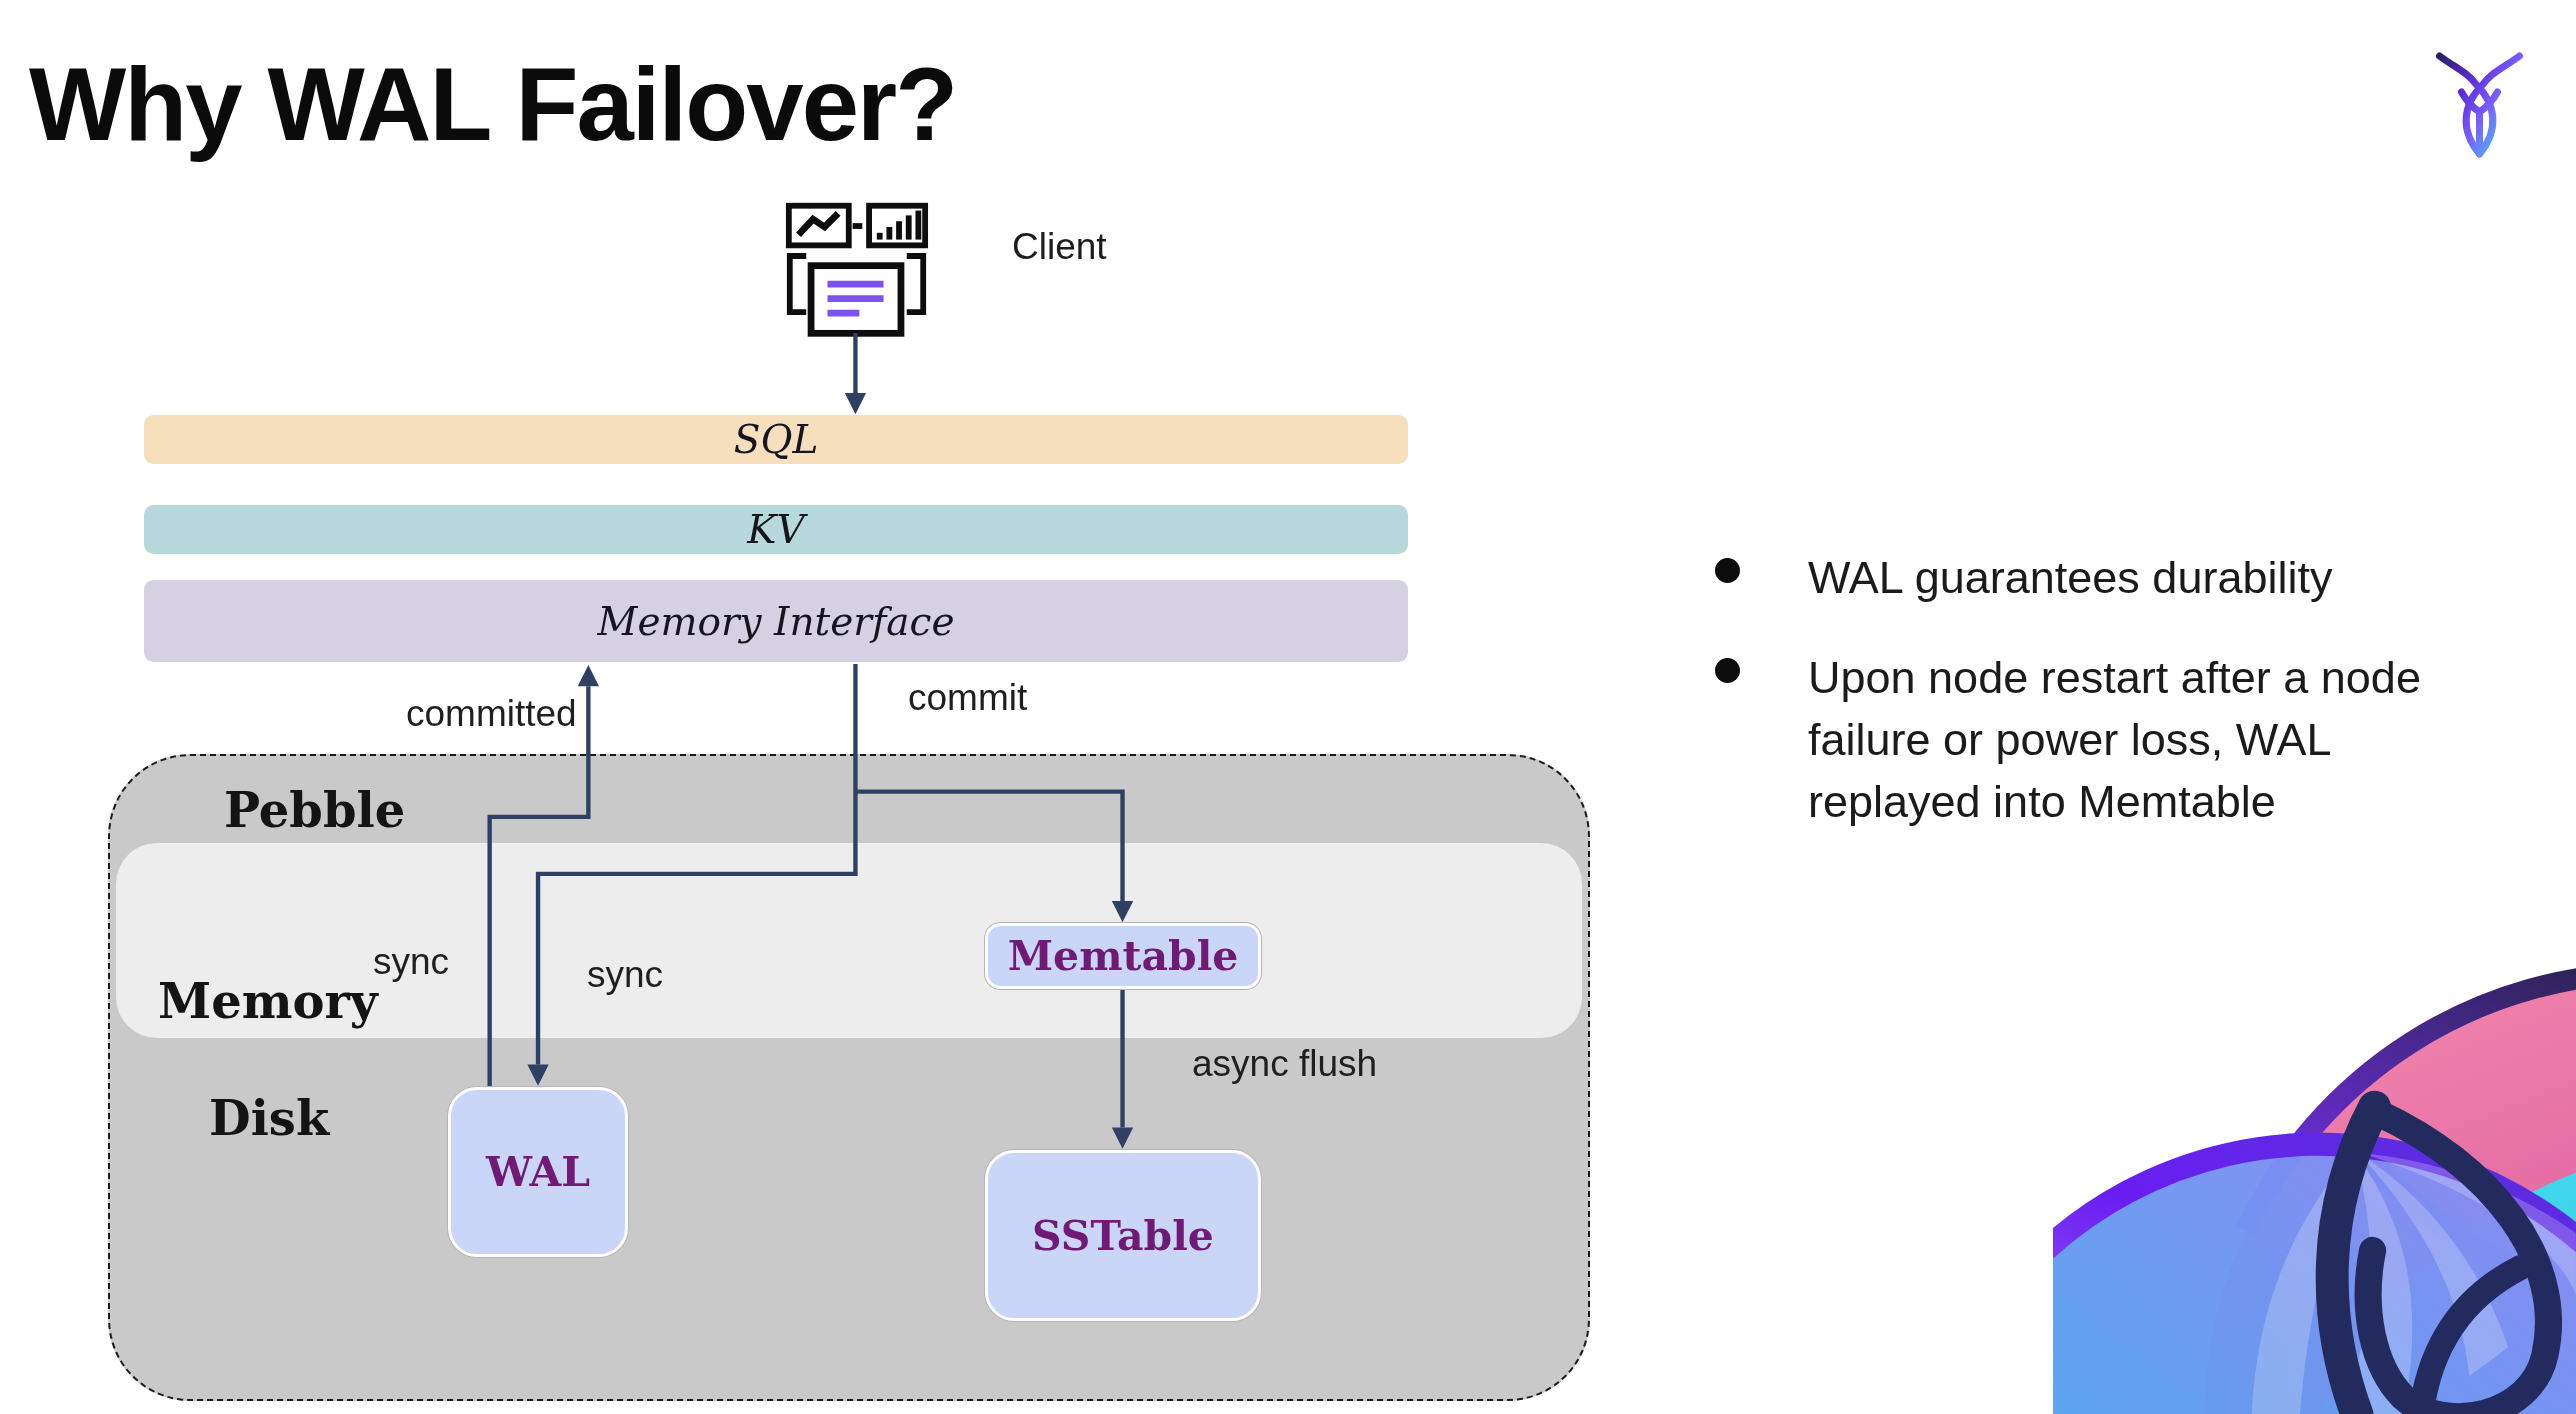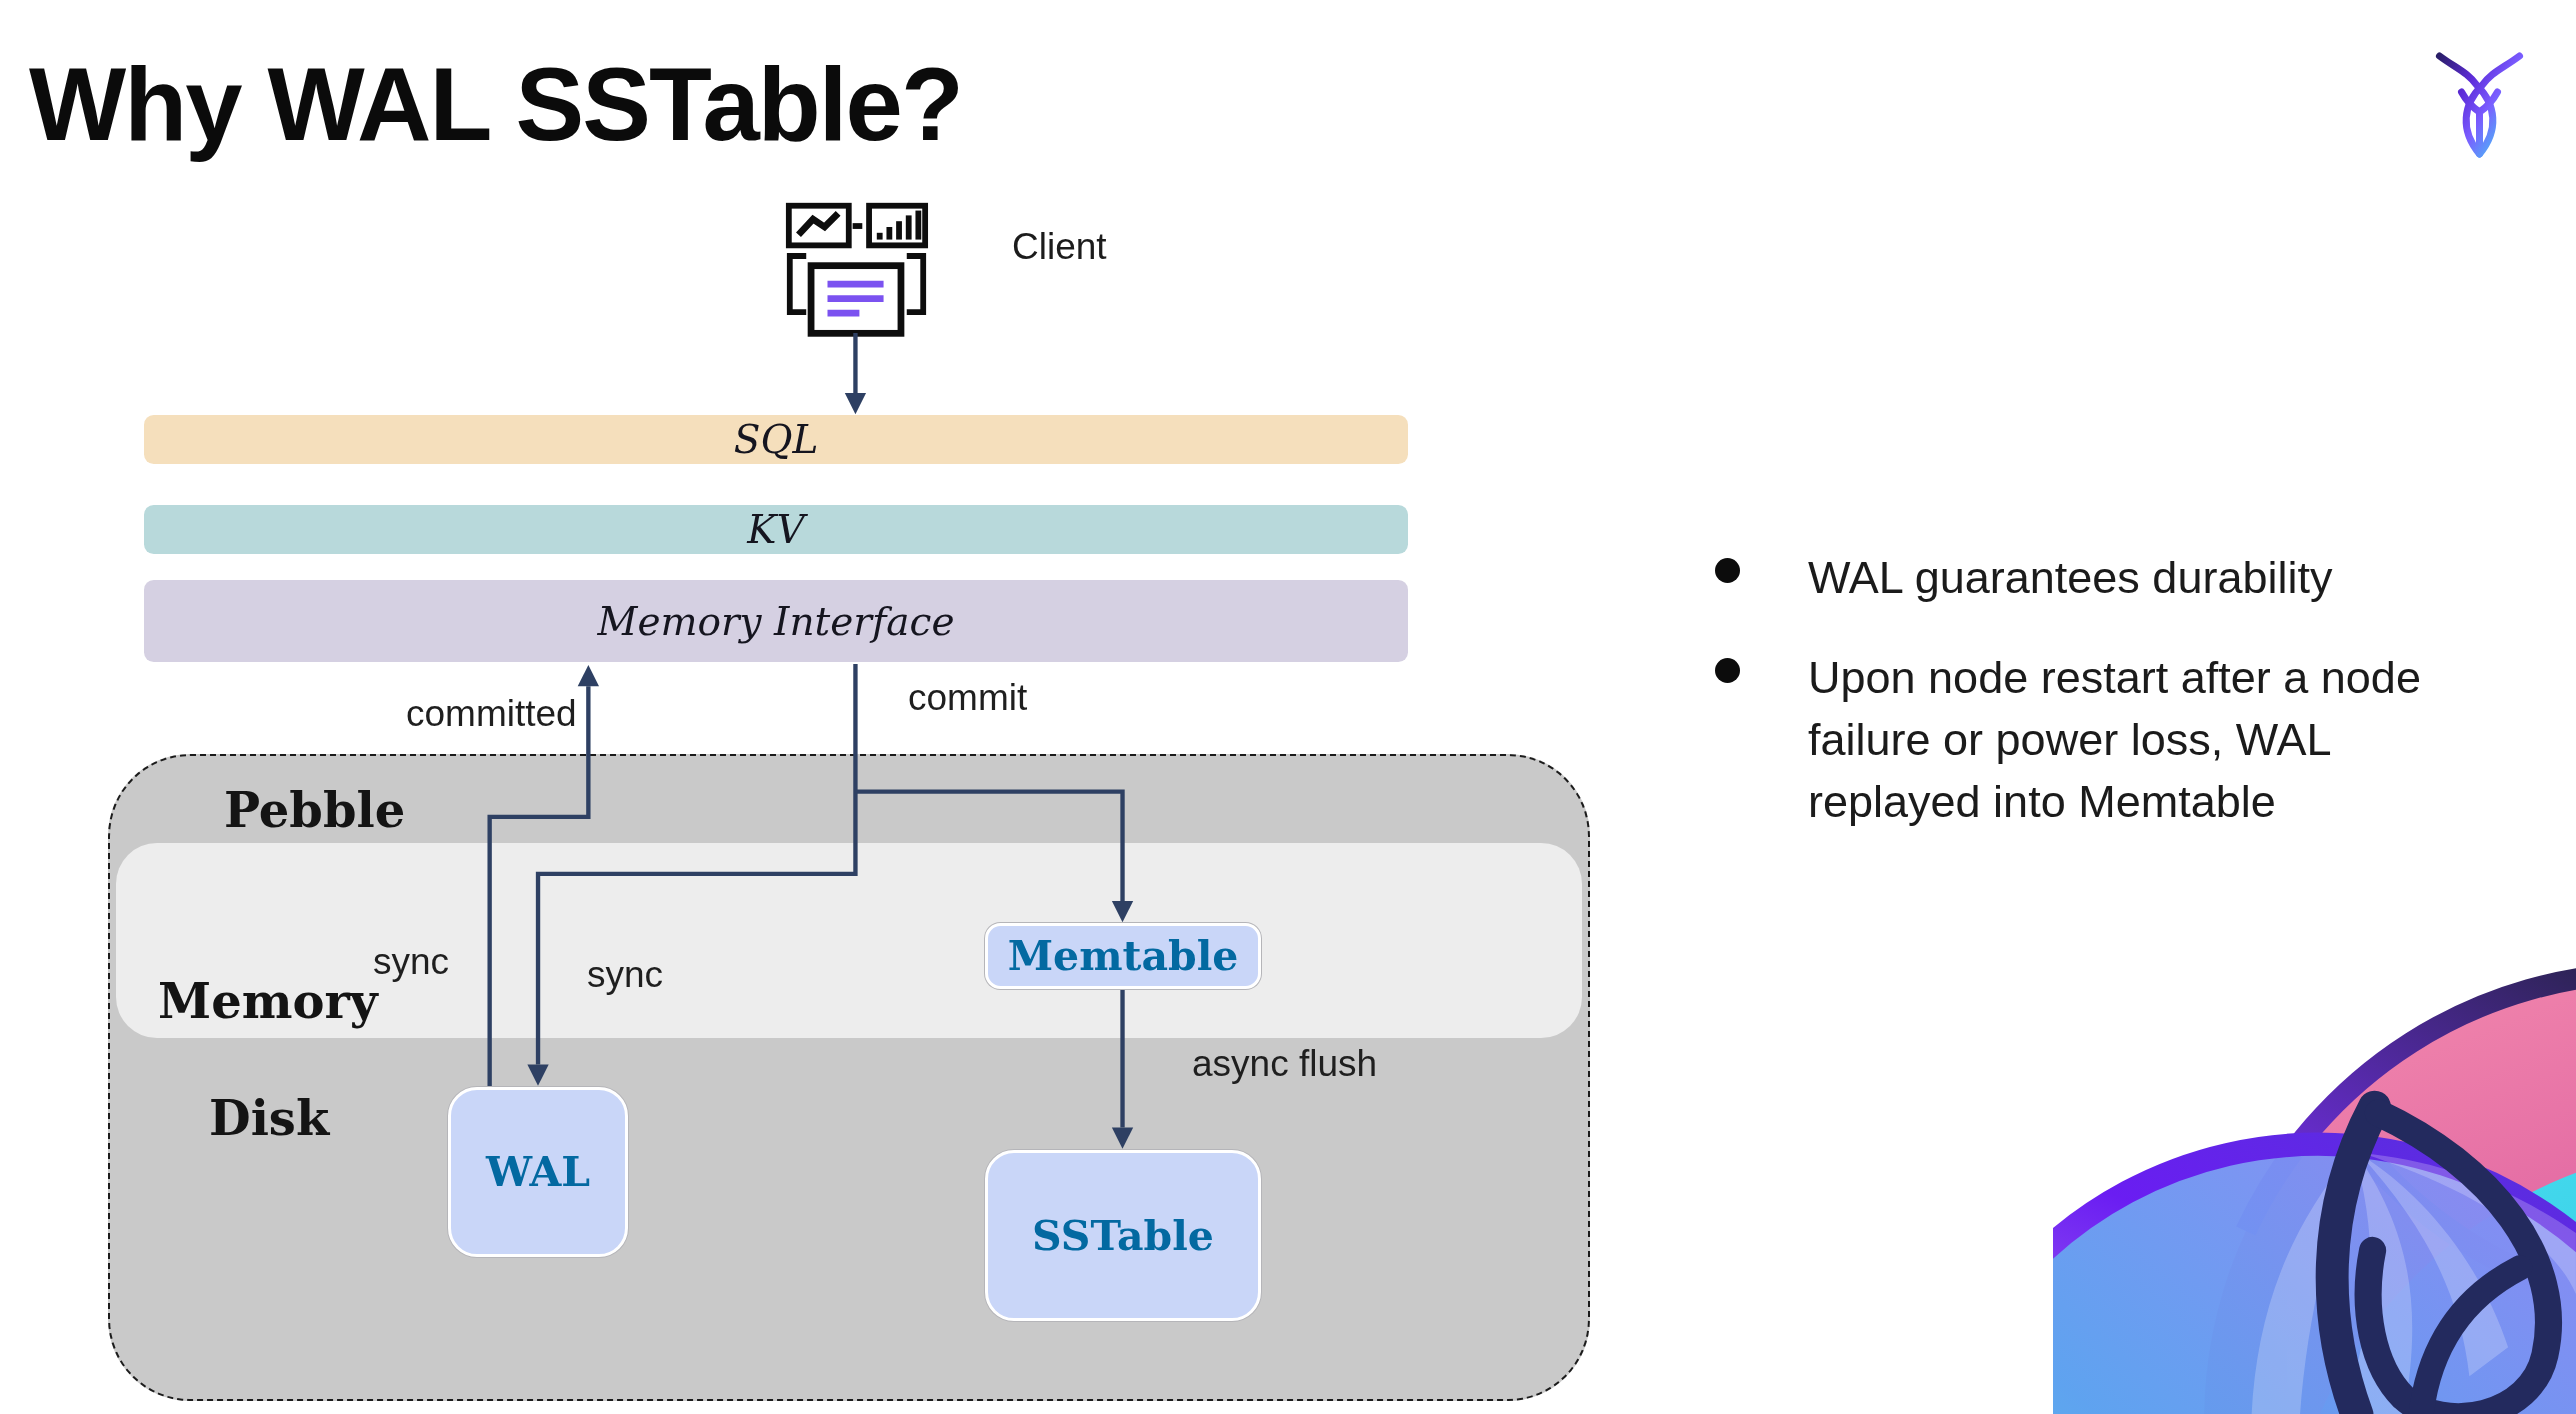--- a/index.html
+++ b/index.html
@@ -21,21 +21,21 @@
   #memory-band{left:116px;top:843px;width:1466px;height:195px;border-radius:41px;
                background:var(--memory-bg,#ededed);}
   .zone-label{font-family:"DejaVu Serif","Liberation Serif",serif;font-size:48px;color:#141414;font-weight:bold;}
   #pebble-label{left:224px;top:782px;}
   #memory-label{left:158px;top:973px;}
   #disk-label{left:209px;top:1090px;}
   
   .node-box{background:var(--box-fill,#c9d6f8);border:3.9px solid #ffffff;box-sizing:border-box;
             box-shadow:0 0 0 1px #b5b5b9;display:flex;align-items:center;justify-content:center;
             font-family:"DejaVu Serif","Liberation Serif",serif;font-weight:bold;
-            font-size:41px;color:#0369a1;}
+            font-size:41px;color:#701a75;}
   #box-wal{left:448px;top:1087px;width:180px;height:170px;border-radius:29px;}
   #box-memtable{left:985px;top:923px;width:276px;height:66px;border-radius:15.5px;}
   #box-sstable{left:985px;top:1150px;width:276px;height:171px;border-radius:29px;}
   
   .edge-label{font-size:37px;color:#1f1f1f;white-space:nowrap;}
   #lbl-committed{left:406px;top:693px;width:170px;text-align:right;}
   #lbl-commit{left:908px;top:677px;}
   #lbl-sync1{left:373px;top:941px;}
   #lbl-sync2{left:587px;top:954px;}
   #lbl-async{left:1192px;top:1043px;}
@@ -49,21 +49,21 @@
   #bullet2-text{left:1808px;top:640px;width:668px;}
   svg{display:block;}
   #arrow-layer{left:0;top:0;pointer-events:none;}
   #client-icon{left:774px;top:198px;}
   #corner-art{right:0;bottom:0;}
   #logo{left:2433px;top:46px;}
 </style>
 </head>
 <body>
 
-<div class="abs" id="title">Why WAL SSTable?</div>
+<div class="abs" id="title">Why WAL Failover?</div>
 
 <svg class="abs" id="logo" width="93" height="116" viewBox="0 0 92 116">
   <defs>
     <linearGradient id="lg-logo" x1="0" y1="0" x2="92" y2="60" gradientUnits="userSpaceOnUse">
       <stop offset="0" stop-color="#1e1b4e"></stop>
       <stop offset="0.45" stop-color="#5d2bd8"></stop>
       <stop offset="0.72" stop-color="#7a5cff"></stop>
       <stop offset="1" stop-color="#4fb3f7"></stop>
     </linearGradient>
   </defs>

